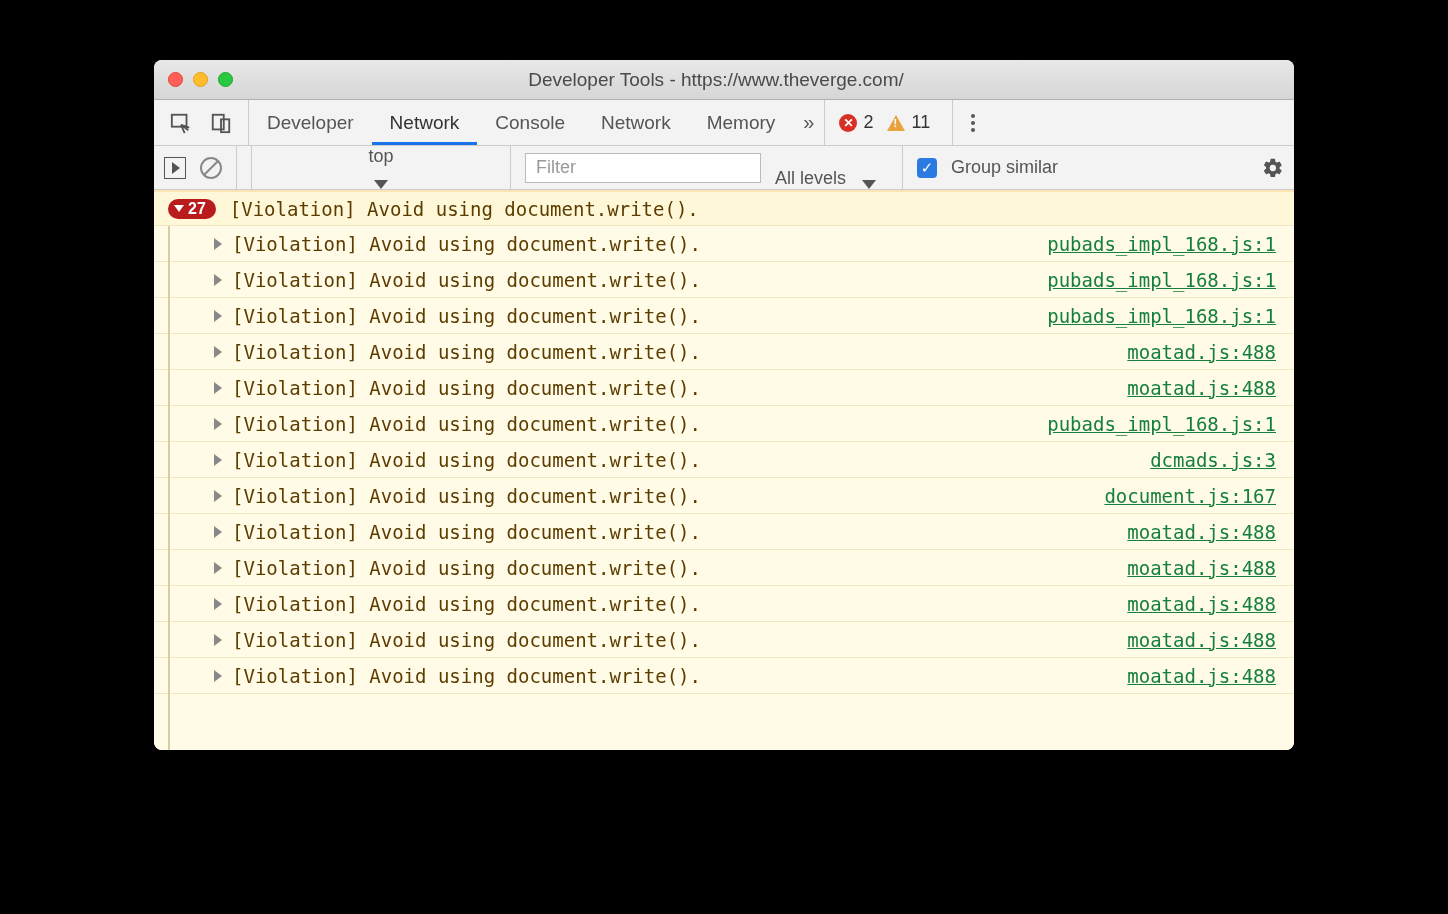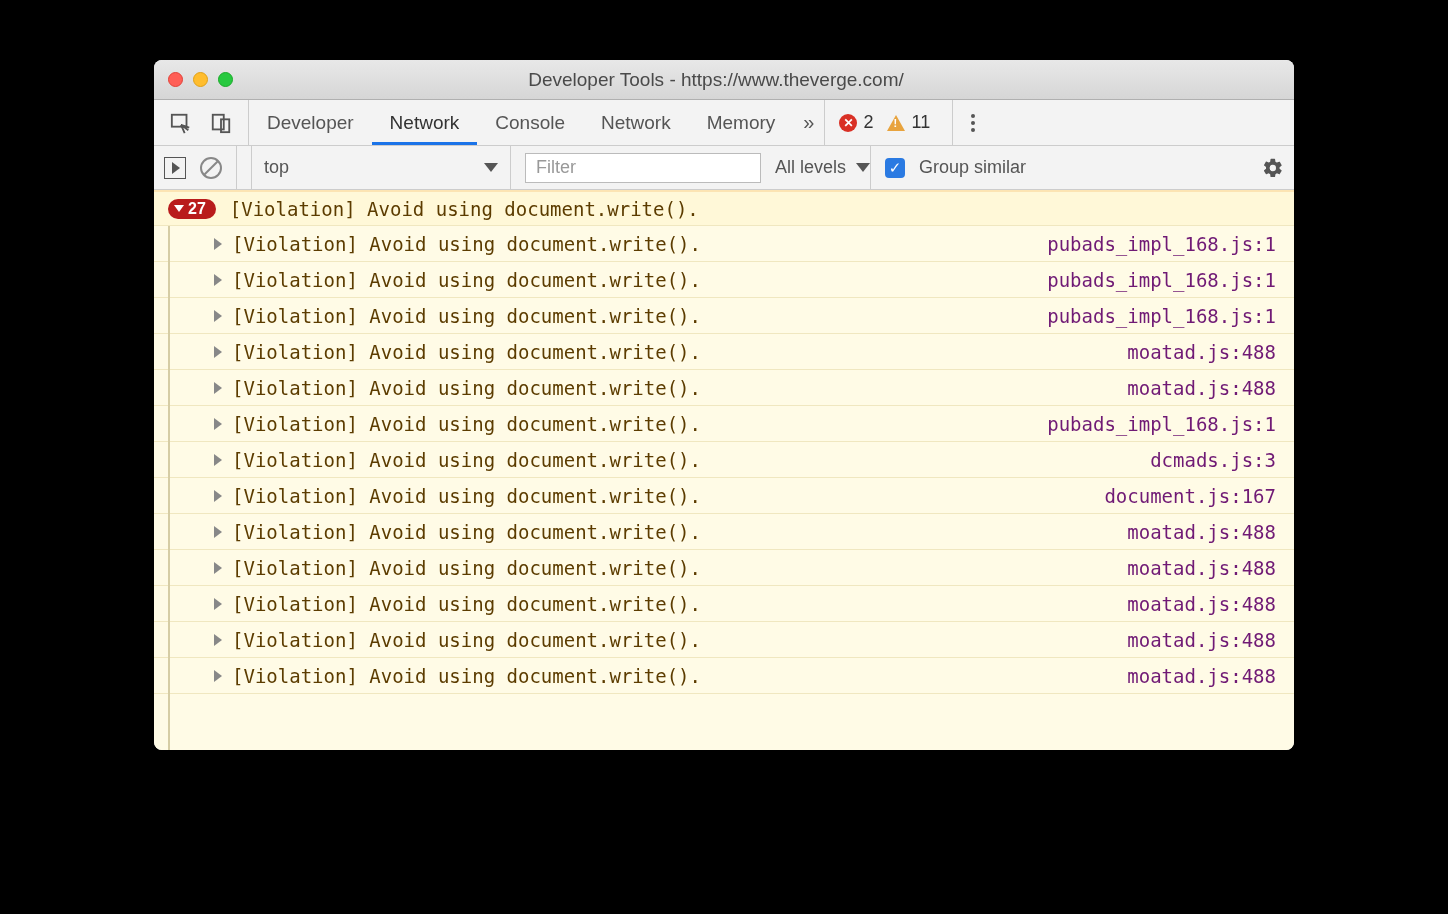--- a/index.html
+++ b/index.html
@@ -183,44 +183,45 @@
   }
   .context-select {
     display: flex;
     align-items: center;
     border-left: 1px solid #ccc;
     border-right: 1px solid #ccc;
     height: 100%;
     padding: 0 12px;
     min-width: 260px;
     justify-content: space-between;
+    flex-direction: column;
   }
   .dropdown-arrow {
     width: 0; height: 0;
     border-left: 7px solid transparent;
     border-right: 7px solid transparent;
     border-top: 9px solid #555;
   }
   .filter-input {
     border: 1px solid #bbb;
     background: #fff;
     height: 30px;
     width: 236px;
     padding: 0 10px;
     font-size: 18px;
     color: #999;
     display: flex;
     align-items: center;
   }
   .levels {
     display: flex;
-    align-items: center;
-    gap: 10px;
+    align-items: flex-end;
+    gap: 16px;
     border-right: 1px solid #ccc;
-    padding-right: 0;
+    padding-right: 26px;
     height: 100%;
   }
   .checkbox {
     width: 20px;
     height: 20px;
     background: #2a7ae2;
     border-radius: 4px;
     display: inline-flex;
     align-items: center;
     justify-content: center;
@@ -285,21 +286,22 @@
   }
   .disclosure {
     width: 0; height: 0;
     border-top: 6px solid transparent;
     border-bottom: 6px solid transparent;
     border-left: 8px solid #888;
     margin-right: 10px;
   }
   .msg { flex: 1; }
   .src {
-    color: #701a75;
+    text-decoration: underline;
+    color: #15803d;
   }
   .vdivider {
     width: 1px;
     height: 100%;
     background: #ccc;
   }
 </style>
 </head>
 <body>
 

